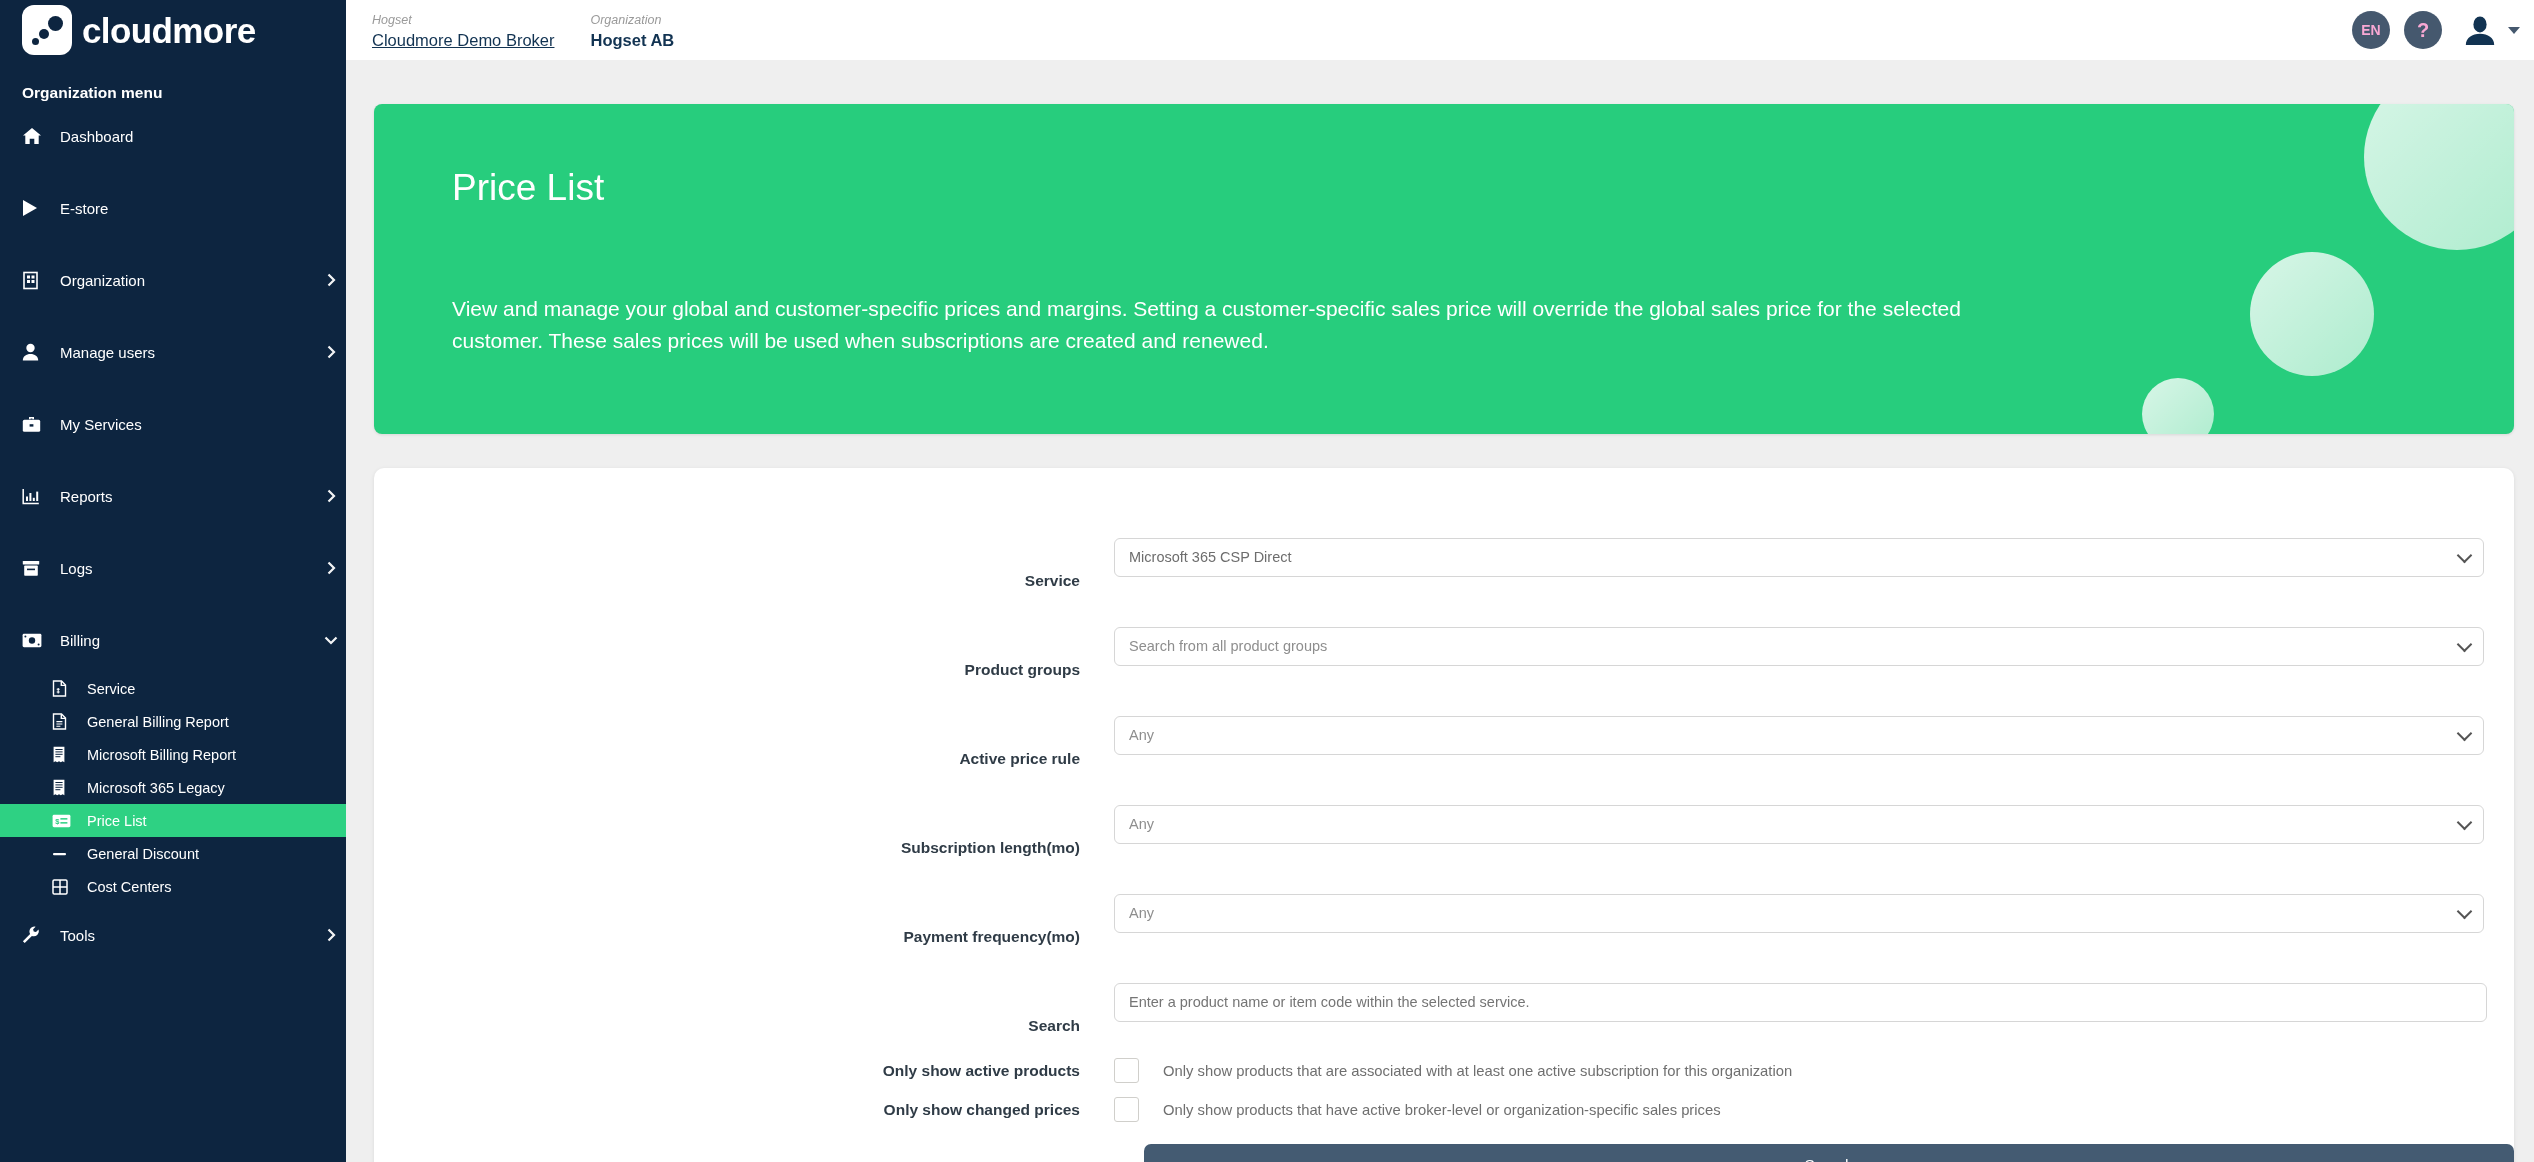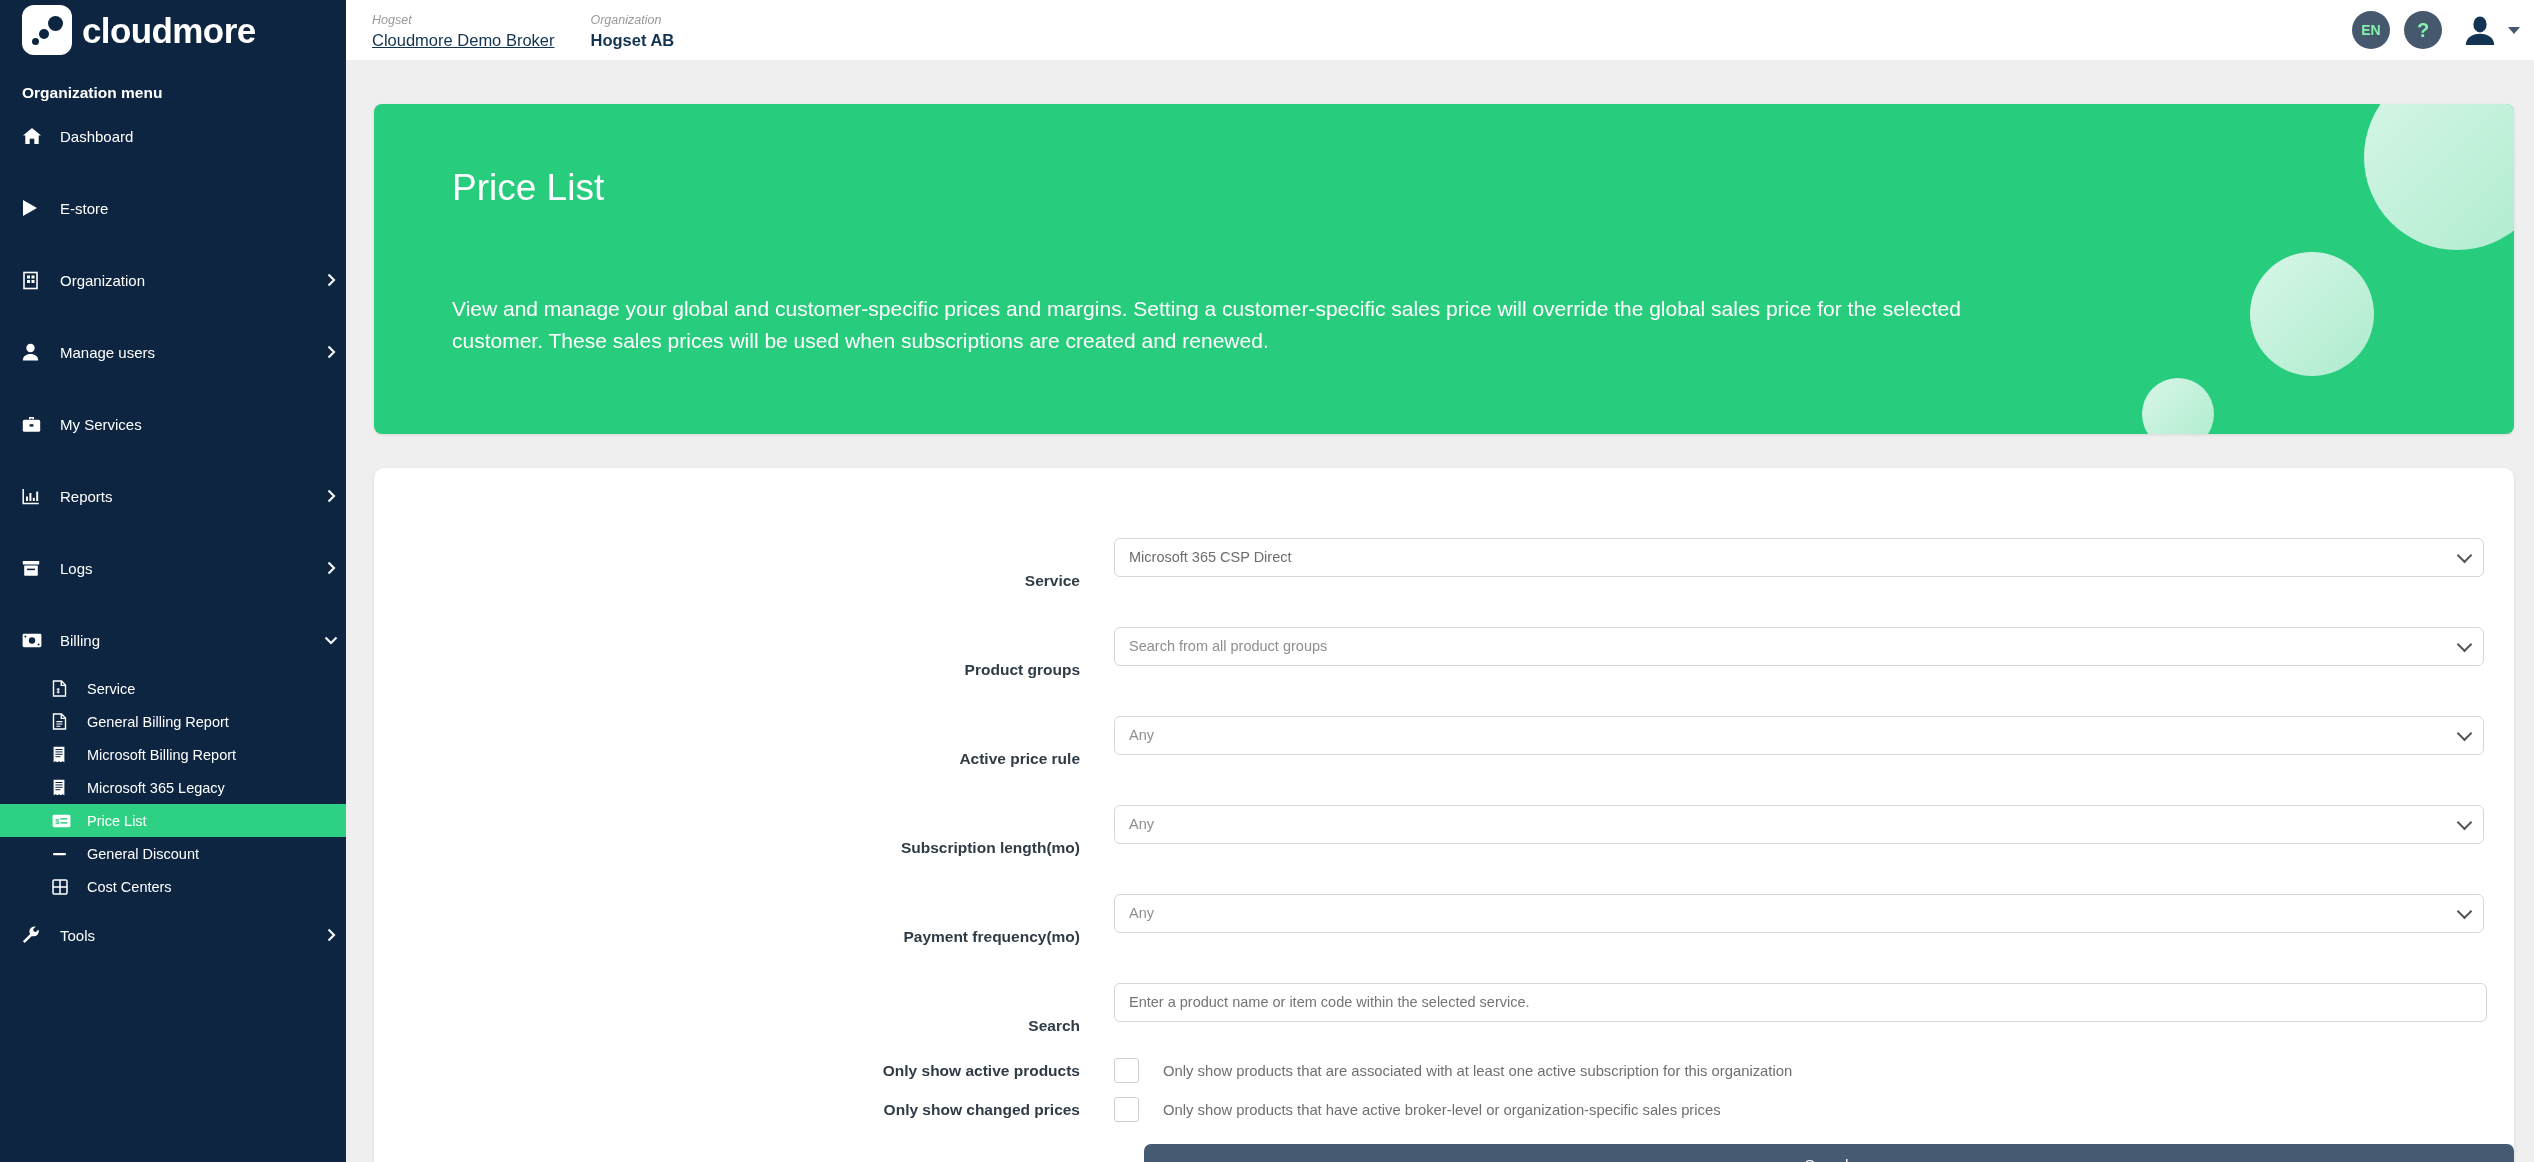--- a/index.html
+++ b/index.html
@@ -67,21 +67,21 @@
   .crumbs { display: flex; gap: 36px; align-items: flex-start; padding-top: 4px; }
   .crumb-lab {
     font-size: 12.5px; font-style: italic; color: #9a9a9a;
     line-height: 1.25; font-weight: 400;
   }
   .crumb-val { font-size: 16.5px; color: #123352; font-weight: 700; line-height: 1.35; }
   .crumb-val.link { text-decoration: underline; font-weight: 400; cursor: pointer; }
   .top-right { margin-left: auto; display: flex; align-items: center; gap: 14px; }
   .pill {
     width: 38px; height: 38px; border-radius: 50%;
-    background: #45586e; color: #86efac;
+    background: #45586e; color: #f9a8d4;
     display: flex; align-items: center; justify-content: center;
     font-size: 14px; font-weight: 600; cursor: pointer;
   }
   .pill.help { font-size: 20px; font-weight: 700; }
   .avatar-wrap { display: flex; align-items: center; gap: 12px; cursor: pointer; margin-left: 8px; }
   .caret-down {
     width: 0; height: 0; border-left: 6px solid transparent;
     border-right: 6px solid transparent; border-top: 7px solid #45586e;
   }
 

